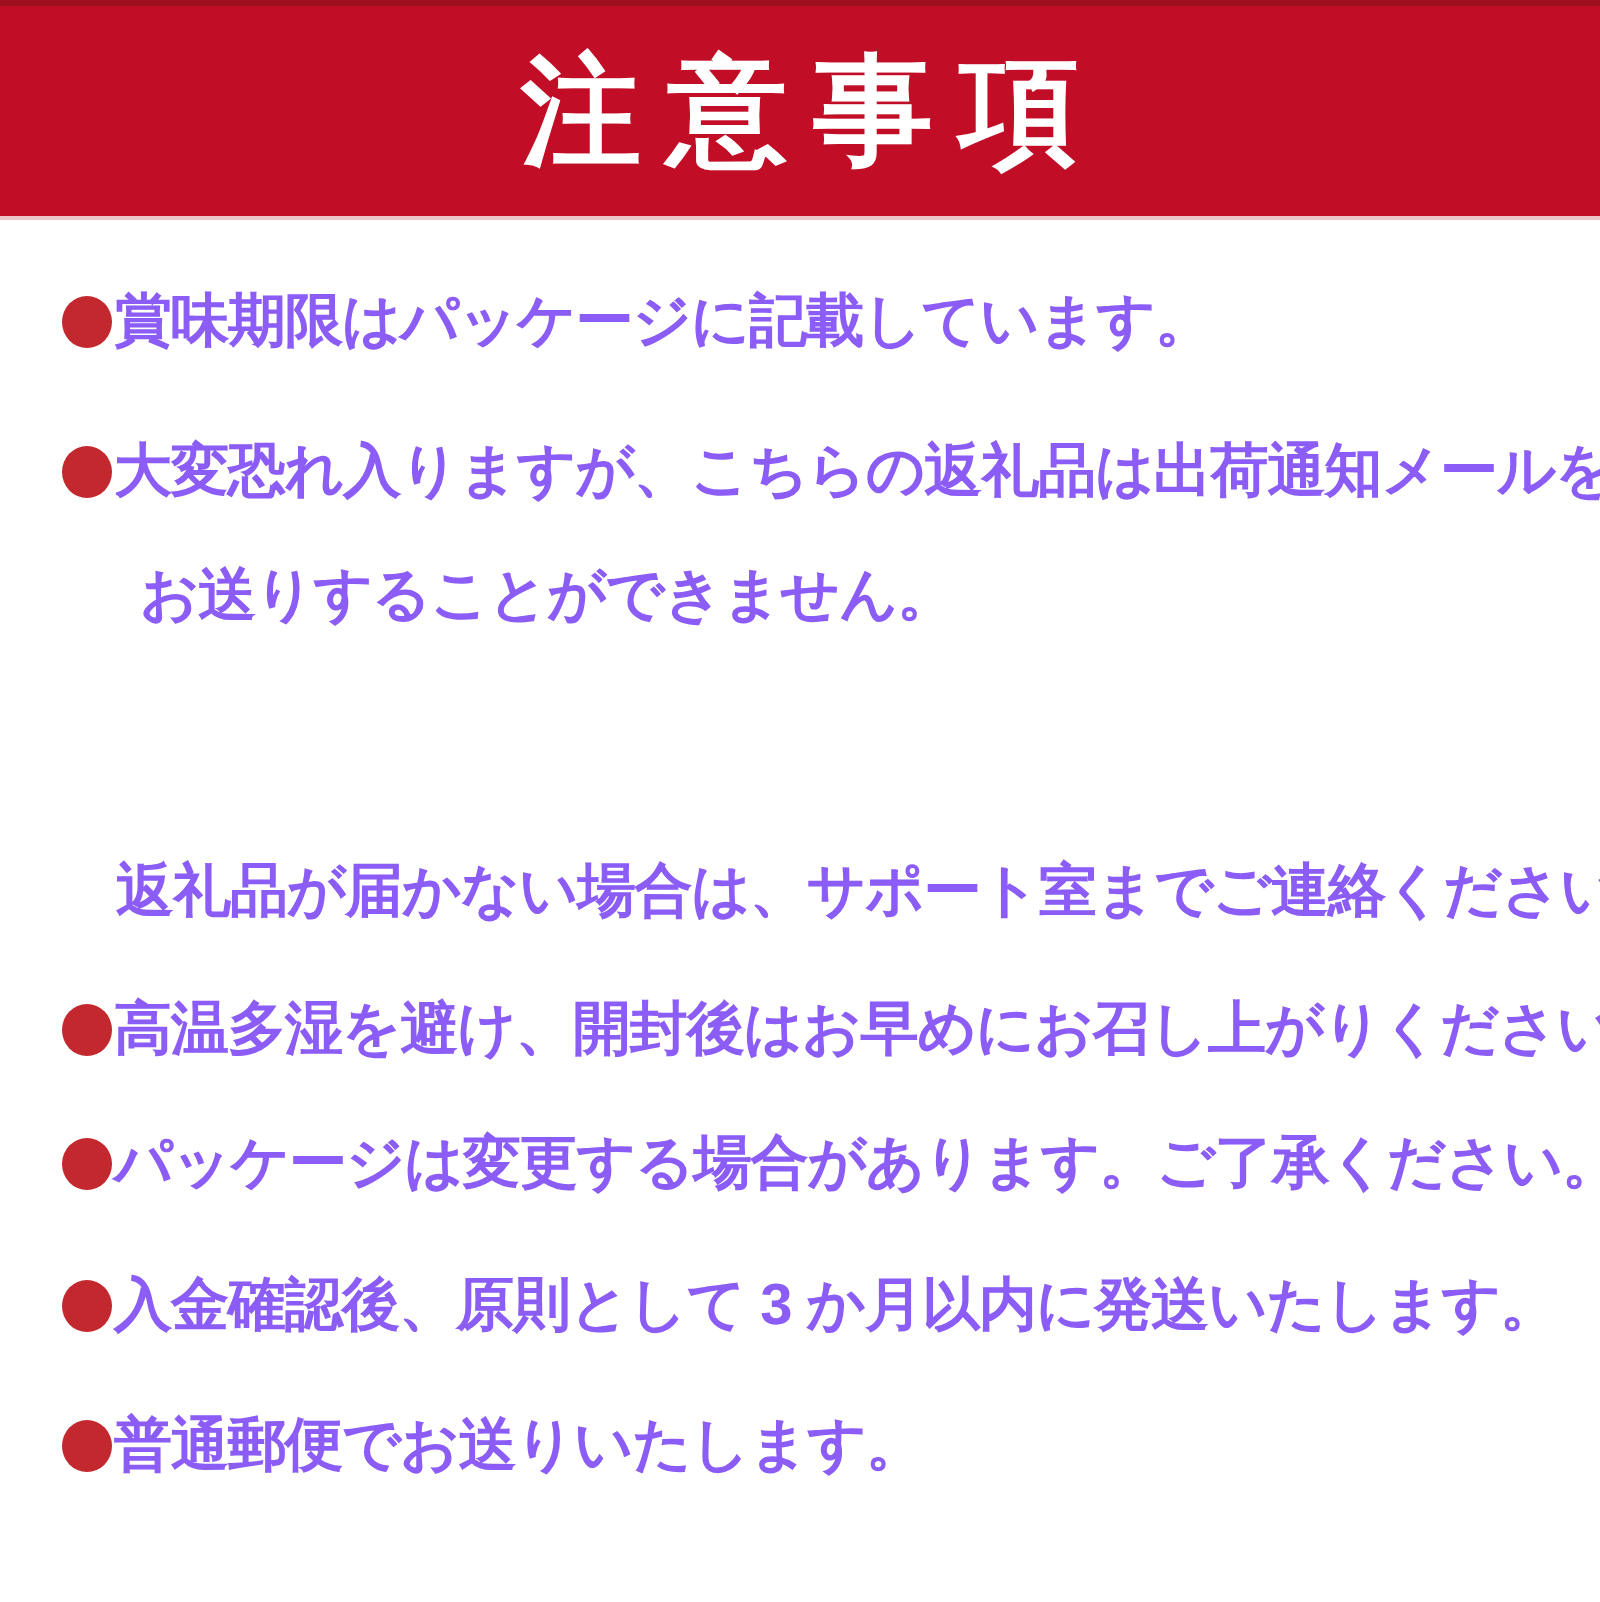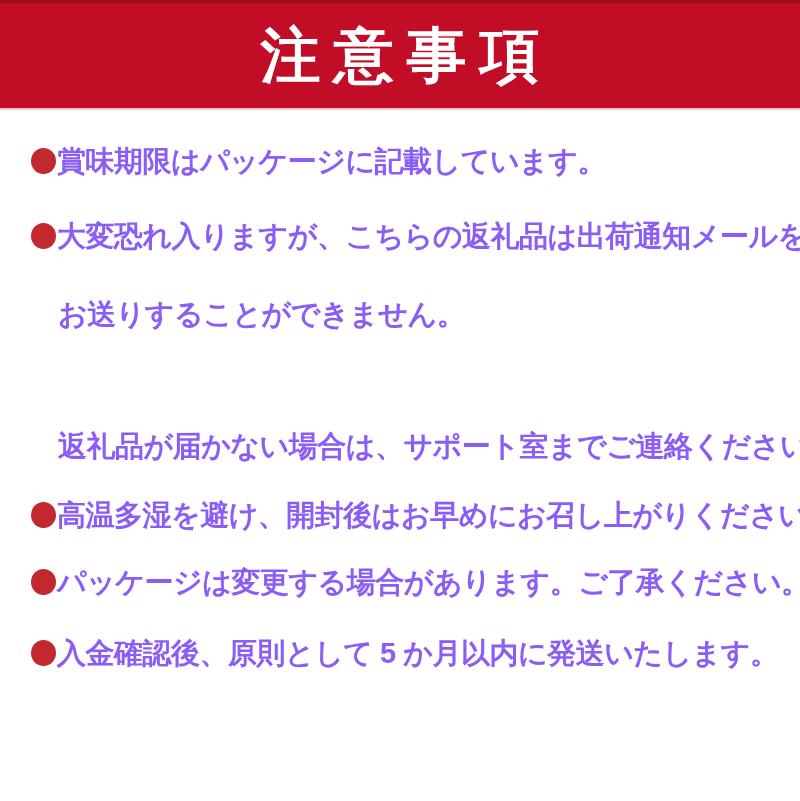--- a/index.html
+++ b/index.html
@@ -56,21 +56,21 @@
   .note-text {
     color: #8b5cf6;
     font-size: 29px;
     font-weight: bold;
     letter-spacing: -0.5px;
     line-height: 36px;
   }
   
   .l1 { top: 143px; }
   .l2 { top: 218px; }
-  .l3 { top: 296px; }
+  .l3 { top: 280px; margin-left: 12px; }
   .l4 { top: 358px; }
   .l5 { top: 428px; }
   .l6 { top: 497px; }
   .l7 { top: 564px; }
   .l8 { top: 635px; }
   .l9 { top: 705px; }
 </style>
 </head>
 <body>
 
@@ -102,17 +102,21 @@
     <span class="note-text">高温多湿を避け、開封後はお早めにお召し上がりください。</span>
   </div>
 
   <div class="note-line l7">
     <span class="bullet"></span>
     <span class="note-text">パッケージは変更する場合があります。ご了承ください。</span>
   </div>
 
   <div class="note-line l8">
     <span class="bullet"></span>
-    <span class="note-text">入金確認後、原則として 5 か月以内に発送いたします。</span>
+    <span class="note-text">入金確認後、原則として 3 か月以内に発送いたします。</span>
   </div>
 
+  <div class="note-line l9">
+    <span class="bullet"></span>
+    <span class="note-text">普通郵便でお送りいたします。</span>
+  </div>
 
 </div>
 
 </body></html>

